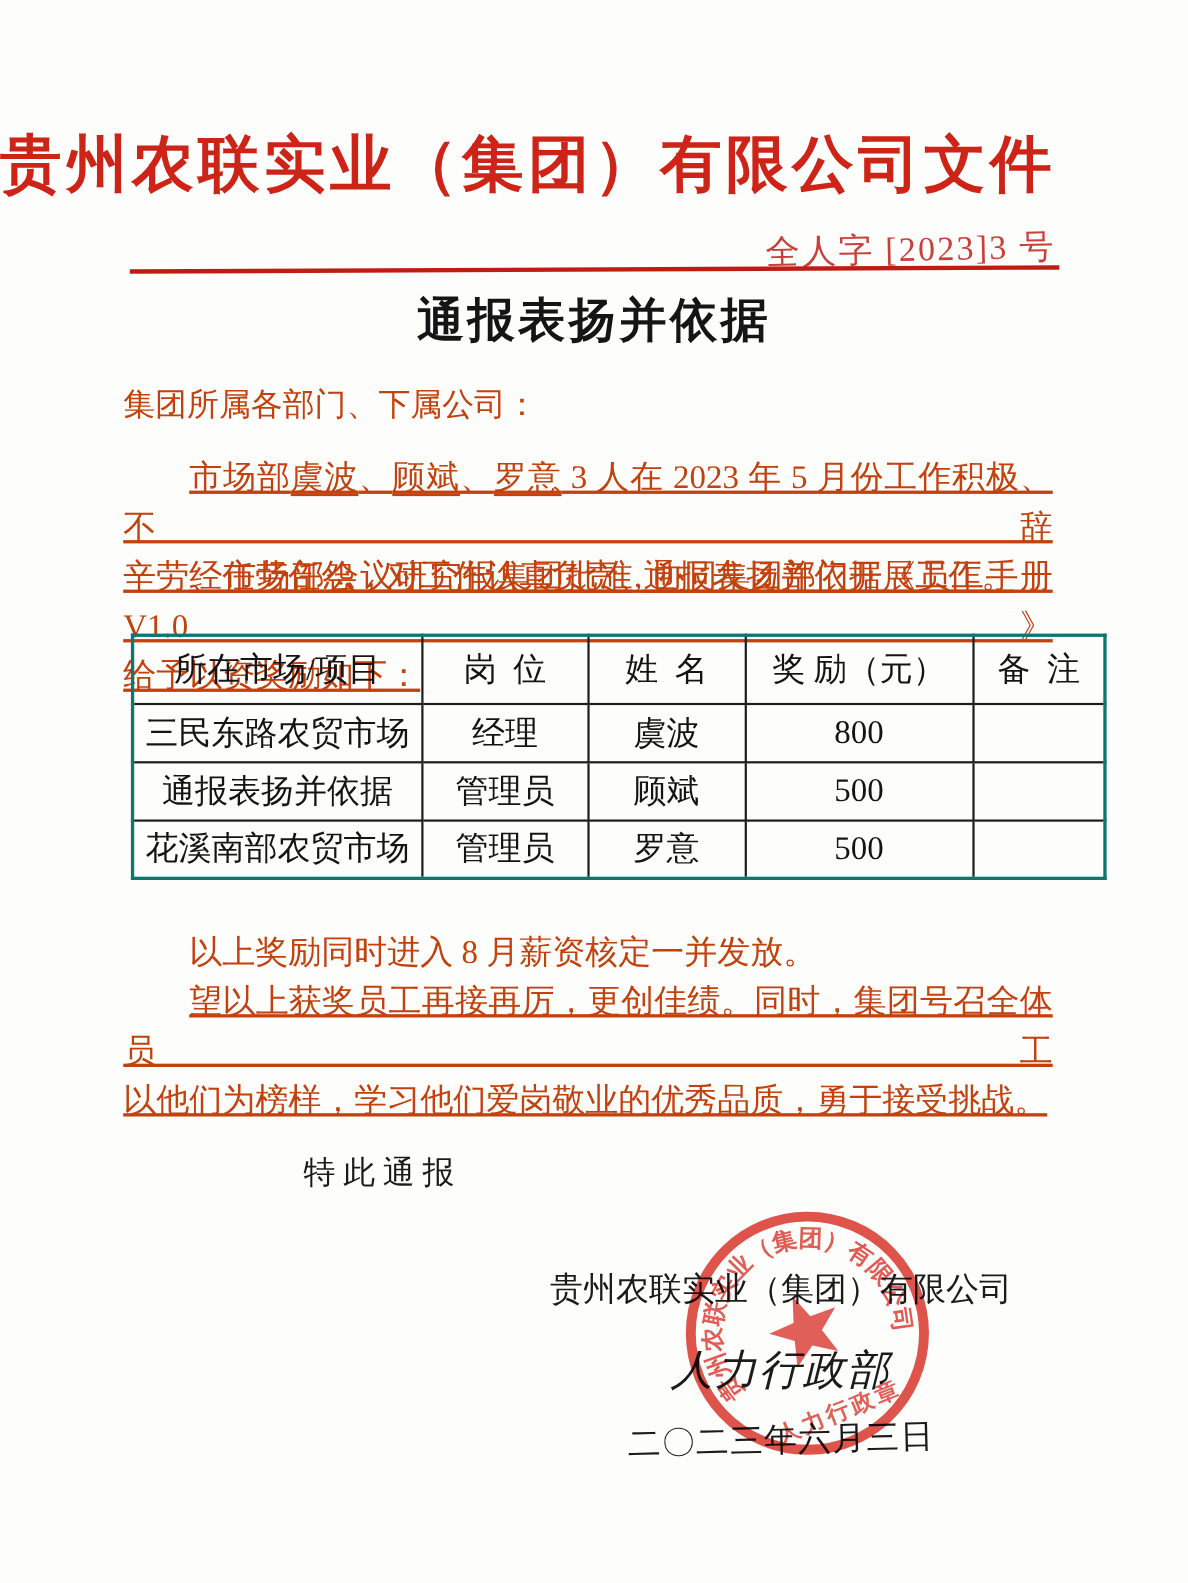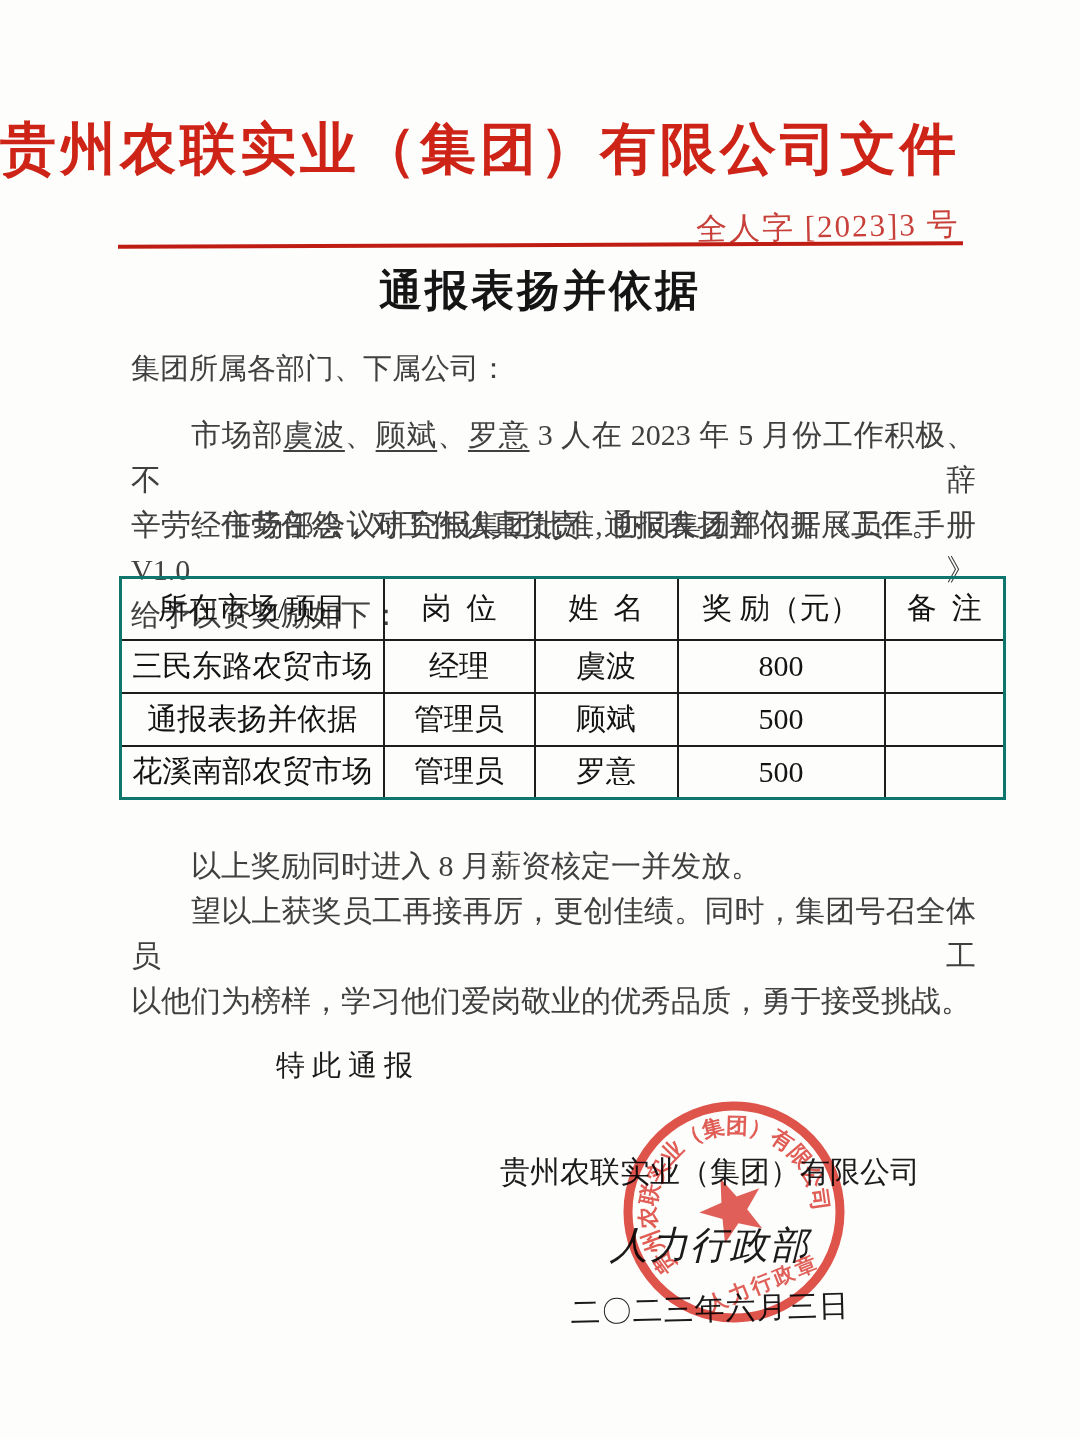--- a/index.html
+++ b/index.html
@@ -31,24 +31,24 @@
 
   
   .doc-title {
     position:absolute; top:262px; left:0; width:1080px;
     text-align:center; font-size:43px; font-weight:700; letter-spacing:3px;
     color:#151515;
   }
 
   
   .bodytext {
-    position:absolute; left:131px; width:845px;
-    font-size:30px; line-height:45px; color:#404040;
+    position:absolute; left:112px; width:845px;
+    font-size:30px; line-height:45px; color:#c2410c;
   }
-  .line { display:block; }
+  .line { display:block;text-decoration:underline; }
   .fill { text-align:justify; text-align-last:justify; }
   .indent { text-indent:2em; }
   .salutation { top:346px; font-size:29px; }
   .para1 { top:412px; }
   .para2 { top:502px; }
   .para3 { top:843px; text-indent:2em; }
   .para4 { top:888px; }
   .uname {
     text-decoration:underline;
     text-underline-offset:5px;

